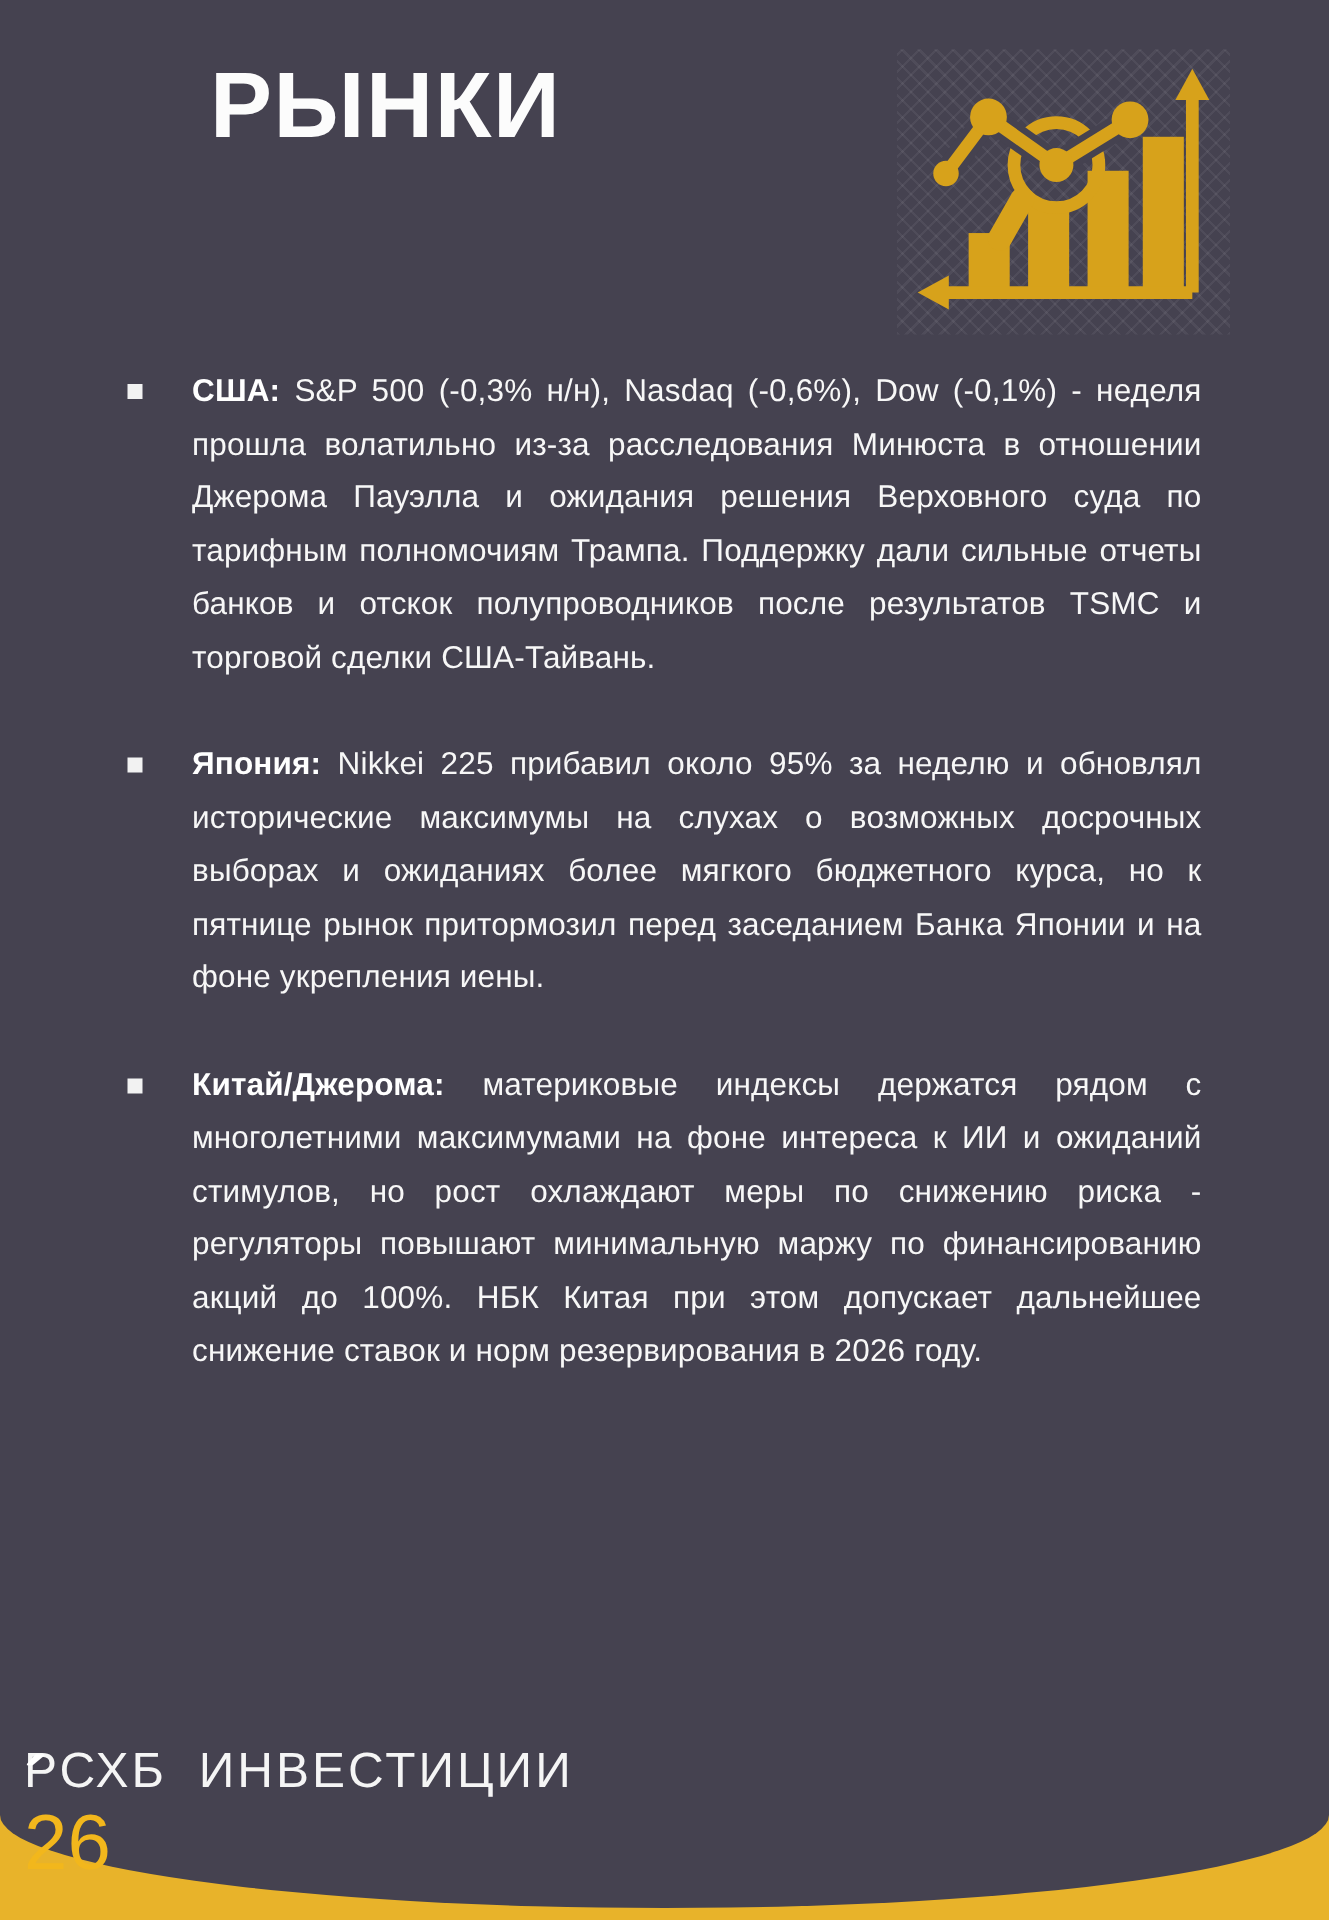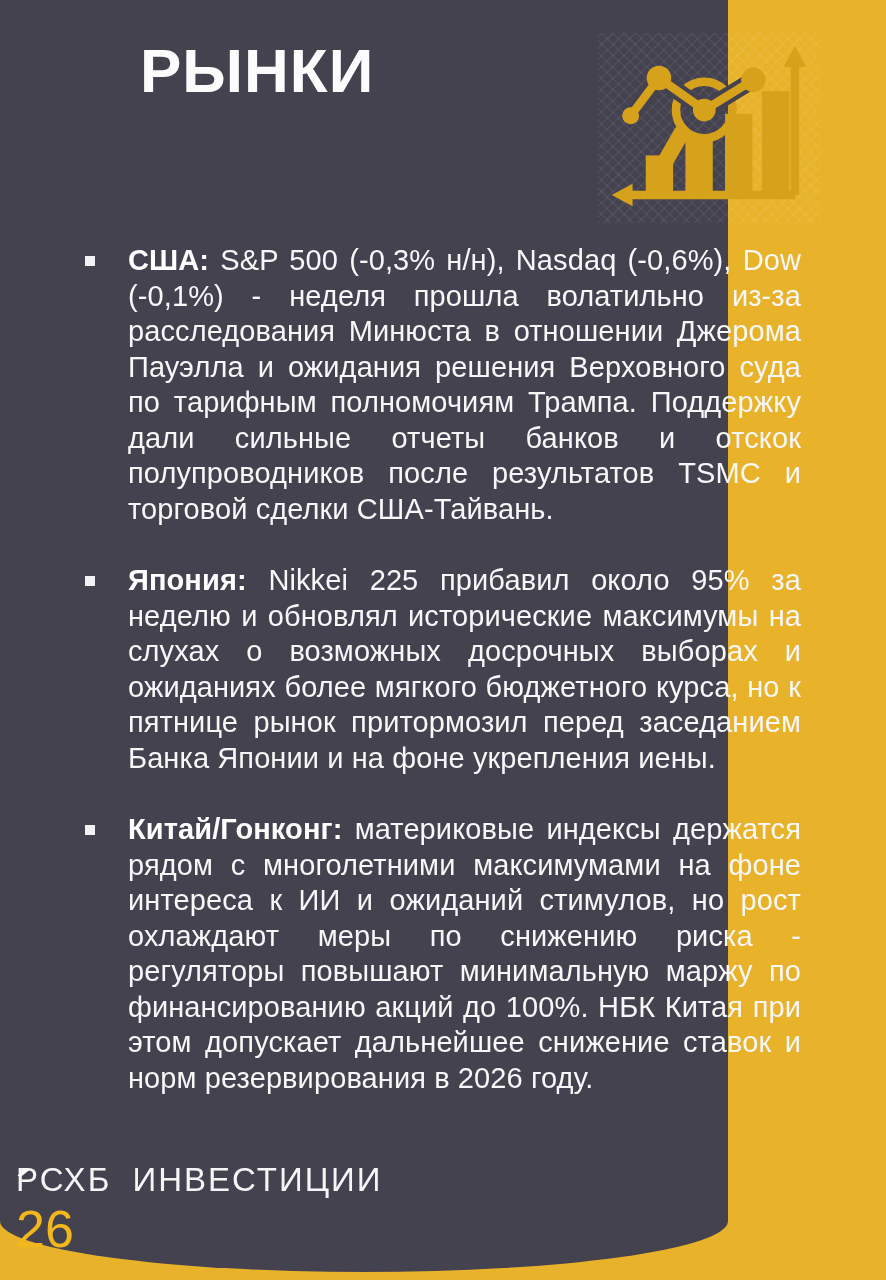--- a/index.html
+++ b/index.html
@@ -11,21 +11,21 @@
   }
   *{margin:0;padding:0;box-sizing:border-box;}
   html,body{width:886px;height:1280px;overflow:hidden;}
   body{
     background: var(--gold-bottom);
     font-family:"Liberation Sans","DejaVu Sans",sans-serif;
     color:var(--text);
   }
   .card{
     position:relative;
-    width:728px;
+    width:886px;
     height:1272px;
     background:var(--bg);
     border-bottom-left-radius:443px 62px;
     border-bottom-right-radius:443px 62px;
   }
   
   .page-title{
     position:absolute;
     left:140px;
     top:34px;
@@ -63,21 +63,21 @@
   }
   .bullet-marker{
     flex:0 0 10px;
     width:10px;height:10px;
     background:#F2F2F2;
     margin-top:13px;
     margin-right:33px;
   }
   .bullet p{
     flex:1;
-    font-size:29px;
+    font-size:21px;
     line-height:35.5px;
     text-align:justify;
     text-align-last:left;
     color:#F7F7F7;
     letter-spacing:0.1px;
   }
   .bullet p b{font-weight:bold;color:#FFFFFF;}
   
   .footer{
     position:absolute;
@@ -157,21 +157,21 @@
     <li class="bullet">
       <span class="bullet-marker"></span>
       <p><b>США:</b> <span>S&amp;P 500 (-0,3% н/н), Nasdaq (-0,6%), Dow (-0,1%) - неделя прошла волатильно из-за расследования Минюста в отношении Джерома Пауэлла и ожидания решения Верховного суда по тарифным полномочиям Трампа. Поддержку дали сильные отчеты банков и отскок полупроводников после результатов TSMC и торговой сделки США-Тайвань.</span></p>
     </li>
     <li class="bullet">
       <span class="bullet-marker"></span>
       <p><b>Япония:</b> <span>Nikkei 225 прибавил около 95% за неделю и обновлял исторические максимумы на слухах о возможных досрочных выборах и ожиданиях более мягкого бюджетного курса, но к пятнице рынок притормозил перед заседанием Банка Японии и на фоне укрепления иены.</span></p>
     </li>
     <li class="bullet">
       <span class="bullet-marker"></span>
-      <p><b>Китай/Гонконг:</b> <span>материковые индексы держатся рядом с многолетними максимумами на фоне интереса к ИИ и ожиданий стимулов, но рост охлаждают меры по снижению риска - регуляторы повышают минимальную маржу по финансированию акций до 100%. НБК Китая при этом допускает дальнейшее снижение ставок и норм резервирования в 2026 году.</span></p>
+      <p><b>Китай/Джерома:</b> <span>материковые индексы держатся рядом с многолетними максимумами на фоне интереса к ИИ и ожиданий стимулов, но рост охлаждают меры по снижению риска - регуляторы повышают минимальную маржу по финансированию акций до 100%. НБК Китая при этом допускает дальнейшее снижение ставок и норм резервирования в 2026 году.</span></p>
     </li>
   </ul>
 
   <div class="footer">
     <span class="brand">РСХБ ИНВЕСТИЦИИ</span>
     <span class="tick">´</span>
     <span class="year">26</span>
   </div>
 
 </div>

